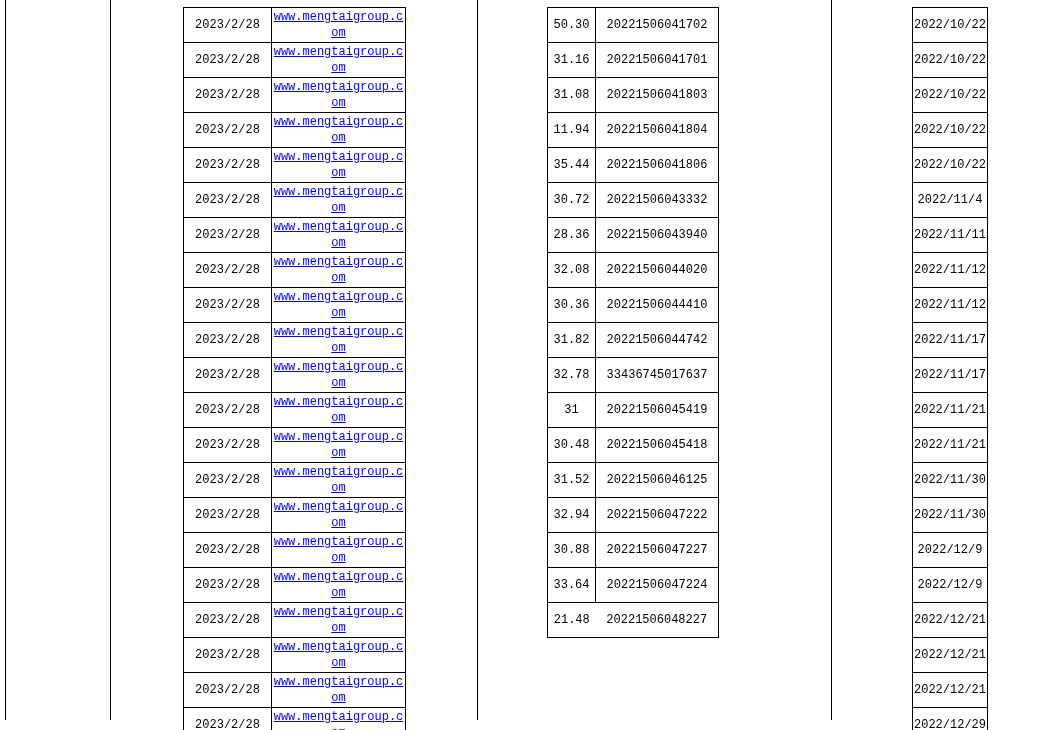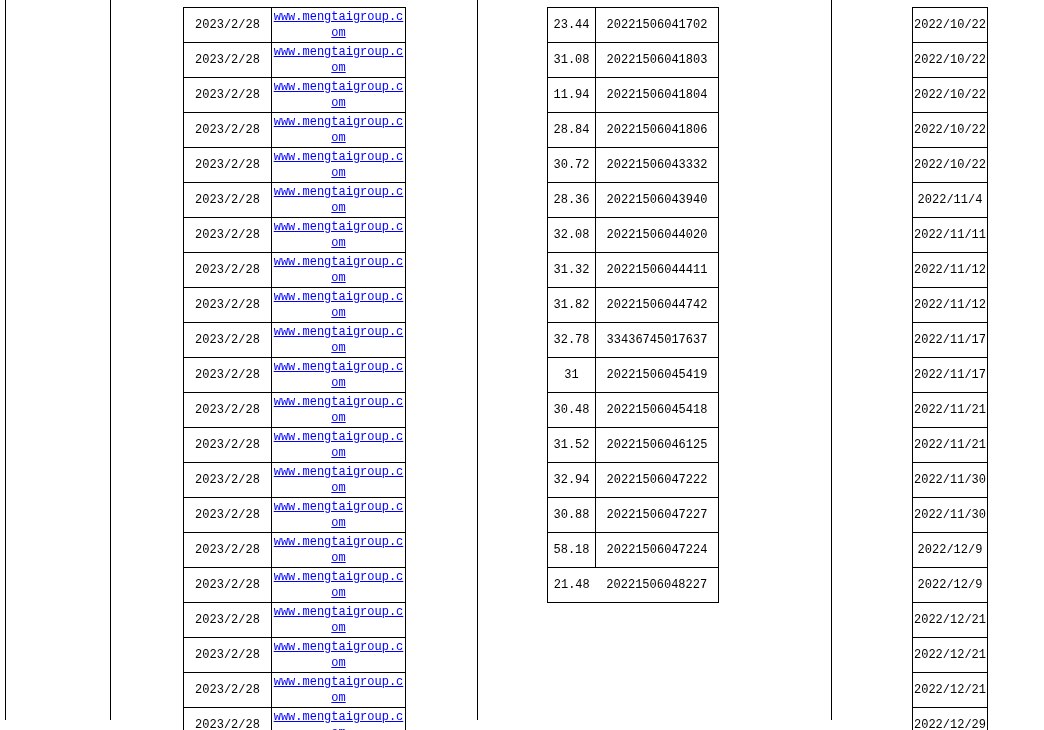--- a/index.html
+++ b/index.html
@@ -185,61 +185,65 @@
 </tbody>
   </table>
 
   <table class="tbl mid-tbl">
     <colgroup>
         <col style="width:48px">
         <col style="width:123px">
       </colgroup>
     <tbody>
   <tr>
-    <td class="value-cell">23.44</td>
+    <td class="value-cell">50.30</td>
     <td class="id-cell">20221506041702</td>
   </tr>
 
+  <tr>
+    <td class="value-cell">31.16</td>
+    <td class="id-cell">20221506041701</td>
+  </tr>
 
   <tr>
     <td class="value-cell">31.08</td>
     <td class="id-cell">20221506041803</td>
   </tr>
 
   <tr>
     <td class="value-cell">11.94</td>
     <td class="id-cell">20221506041804</td>
   </tr>
 
   <tr>
-    <td class="value-cell">28.84</td>
+    <td class="value-cell">35.44</td>
     <td class="id-cell">20221506041806</td>
   </tr>
 
   <tr>
     <td class="value-cell">30.72</td>
     <td class="id-cell">20221506043332</td>
   </tr>
 
   <tr>
     <td class="value-cell">28.36</td>
     <td class="id-cell">20221506043940</td>
   </tr>
 
 
   <tr>
     <td class="value-cell">32.08</td>
     <td class="id-cell">20221506044020</td>
   </tr>
 
-
-  <tr>
-    <td class="value-cell">31.32</td>
-    <td class="id-cell">20221506044411</td>
-  </tr>
+  <tr>
+    <td class="value-cell">30.36</td>
+    <td class="id-cell">20221506044410</td>
+  </tr>
+
 
   <tr>
     <td class="value-cell">31.82</td>
     <td class="id-cell">20221506044742</td>
   </tr>
 
   <tr>
     <td class="value-cell">32.78</td>
     <td class="id-cell">33436745017637</td>
   </tr>
@@ -264,21 +268,21 @@
     <td class="value-cell">32.94</td>
     <td class="id-cell">20221506047222</td>
   </tr>
 
   <tr>
     <td class="value-cell">30.88</td>
     <td class="id-cell">20221506047227</td>
   </tr>
 
   <tr>
-    <td class="value-cell">58.18</td>
+    <td class="value-cell">33.64</td>
     <td class="id-cell">20221506047224</td>
   </tr>
 
   <tr>
     <td class="value-cell">21.48</td>
     <td class="id-cell">20221506048227</td>
   </tr>
 </tbody>
   </table>
 

